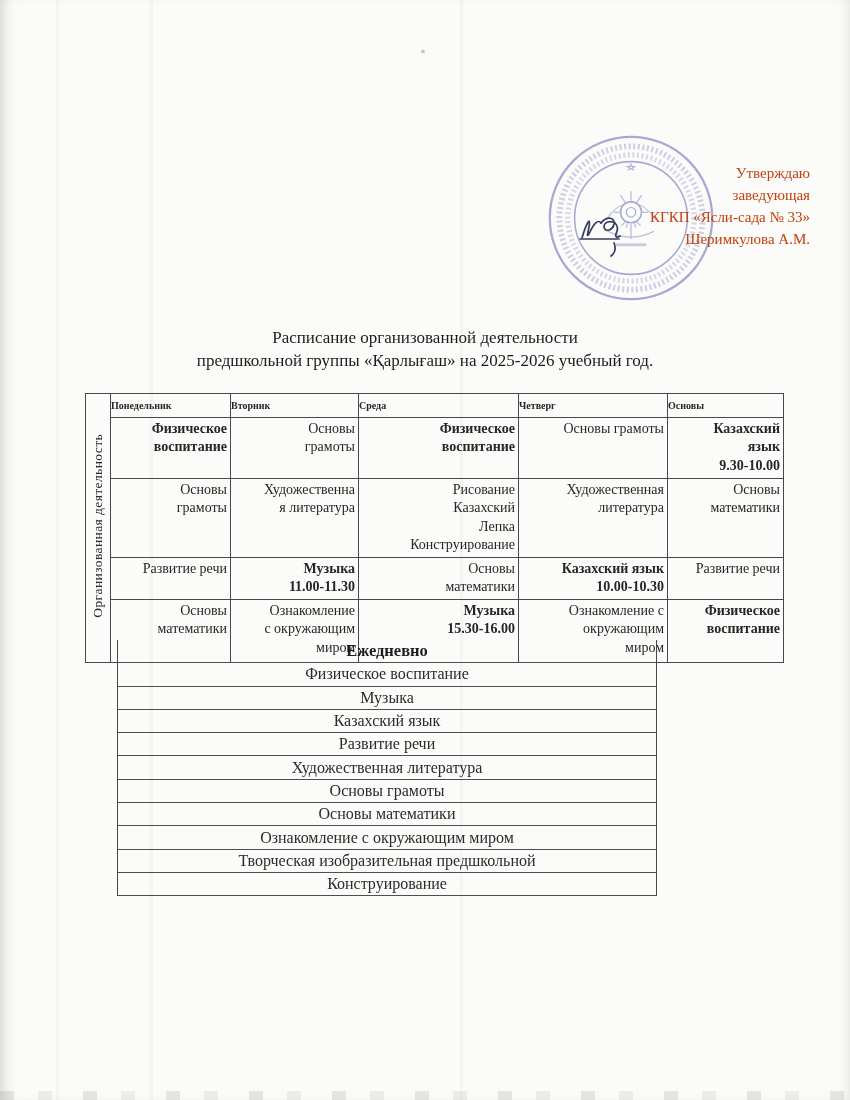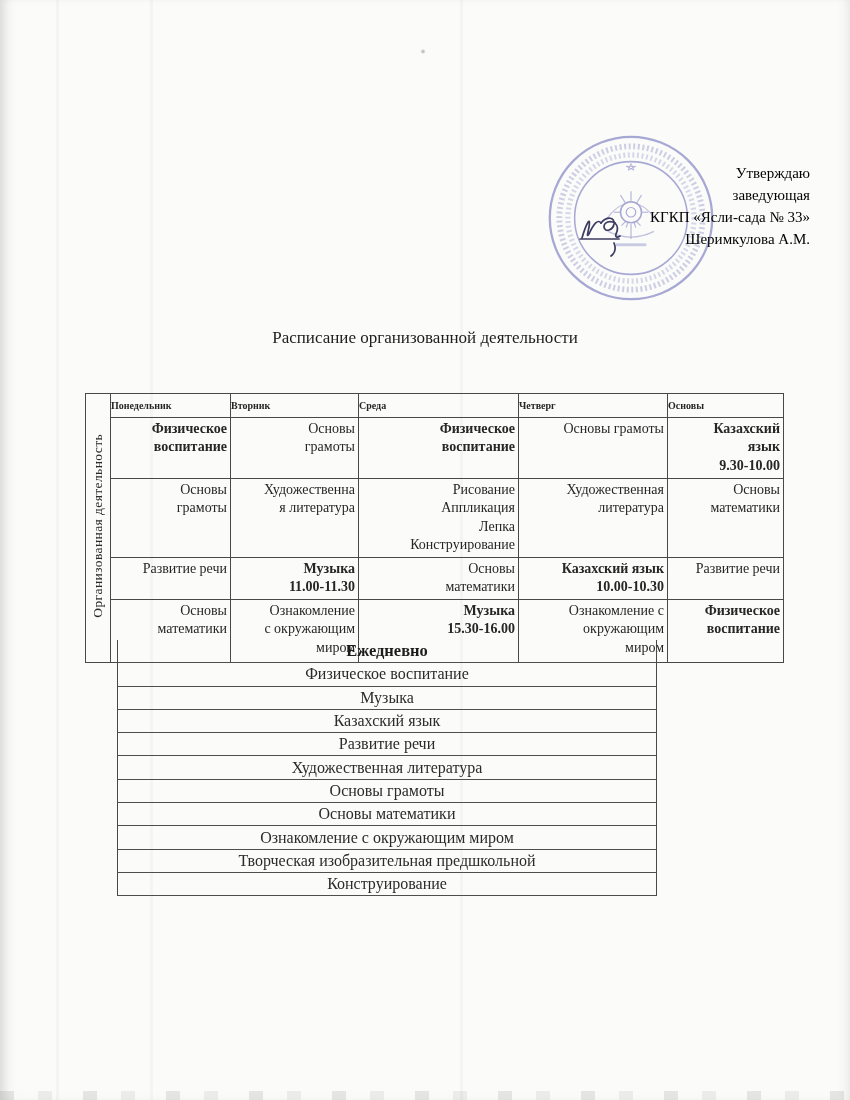--- a/index.html
+++ b/index.html
@@ -12,21 +12,21 @@
   }
   .streak{position:absolute;top:0;bottom:0;width:3px;background:rgba(140,140,140,.06);}
   .dot-artifact{position:absolute;left:420px;top:49px;width:6px;height:5px;border-radius:50%;
     background:radial-gradient(circle,rgba(90,90,90,.5),rgba(90,90,90,0) 70%);}
   .scan-noise{position:absolute;left:0;right:0;bottom:0;height:9px;opacity:.45;
     background:repeating-linear-gradient(90deg,
       rgba(110,110,110,.35) 0 14px, rgba(210,210,210,.05) 14px 38px,
       rgba(130,130,130,.28) 38px 52px, rgba(220,220,220,.04) 52px 83px);}
   
   .approval{position:absolute;top:162px;right:40px;text-align:right;
-    font-size:15px;line-height:22px;white-space:nowrap;color:#000000;}
+    font-size:15px;line-height:22px;white-space:nowrap;color:#c2410c;}
   .seal-svg{position:absolute;left:545px;top:132px;width:172px;height:172px;}
   .sign-svg{position:absolute;left:574px;top:210px;width:78px;height:50px;}
   
   .doc-title{position:absolute;top:326px;left:0;width:850px;text-align:center;
     font-weight:normal;font-size:17px;line-height:23px;color:#1c1c1c;}
   
   .sched-wrap{position:absolute;left:85px;top:393px;}
   table.sched{border-collapse:collapse;table-layout:fixed;width:698px;}
   .sched td,.sched th{border:1.5px solid #484848;box-sizing:border-box;}
   .sched tr:nth-child(1){height:24px;}
@@ -98,20 +98,21 @@
       <path d="M8,28 C12,14 17,5 15,17 C14,23 12,28 15,24 C20,13 24,9 27,13"></path>
       <path d="M27,13 C33,6 41,7 40,14 C39,20 31,23 30,17 C30,12 36,10 41,13"></path>
       <path d="M41,13 C44,16 44,20 42,24 C41,27 43,28 46,26"></path>
       <path d="M6,29 L45,29"></path>
       <path d="M40,33 C42,38 41,43 37,46"></path>
     </g>
   </svg>
 
   <div class="doc-title">
     <div>Расписание организованной деятельности</div>
+    <div>предшкольной группы «Қарлығаш» на 2025-2026 учебный год.</div>
   </div>
 
   <div class="sched-wrap">
     <table class="sched">
       <colgroup>
         <col style="width:25px">
           <col style="width:120px">
           <col style="width:128px">
         <col style="width:160px">
           <col style="width:149px">
@@ -137,21 +138,21 @@
             <td class="cell b">Казахский
 язык
 9.30-10.00</td>
           </tr>
           <tr>
             <td class="cell">Основы
 грамоты</td>
             <td class="cell">Художественна
 я литература</td>
             <td class="cell">Рисование
-Аппликация
+Казахский
 Лепка
 Конструирование</td>
             <td class="cell">Художественная
 литература</td>
             <td class="cell">Основы
 математики</td>
           </tr>
           <tr>
             <td class="cell">Развитие речи</td>
             <td class="cell b">Музыка

